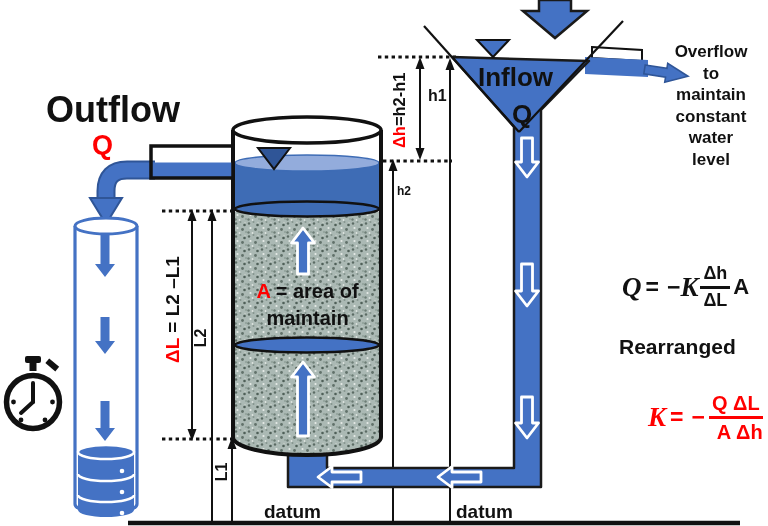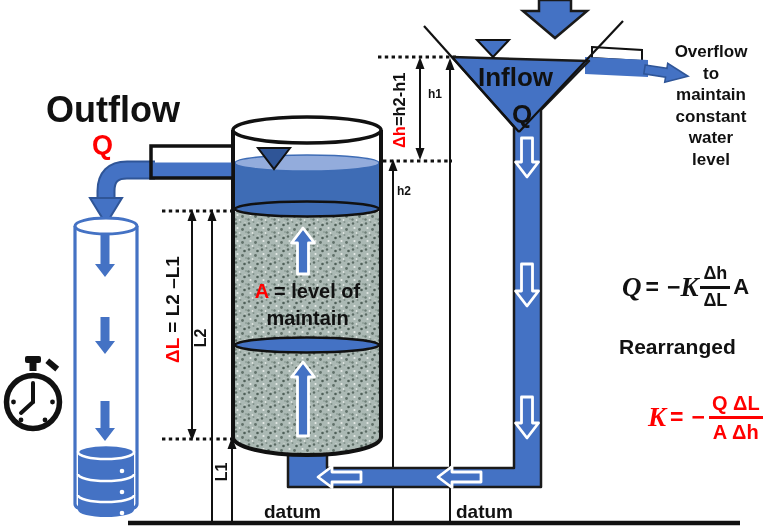--- a/index.html
+++ b/index.html
@@ -12,21 +12,21 @@
   .red{color:#FF0000;}
   .eq{position:absolute;display:flex;align-items:center;font-weight:700;color:#111;}
   .eq .mi{font-family:"Liberation Serif","DejaVu Serif",serif;font-style:italic;font-weight:700;font-size:27px;}
   .eq .op{font-size:23px;margin:0 4px;}
   .frac{display:flex;flex-direction:column;align-items:center;margin:0 2px;line-height:1.1;}
   .frac .num{border-bottom:3px solid currentColor;padding:0 3px 2px;}
   .frac .den{padding-top:2px;}
   .eq1 .frac{font-size:18px;}
   .eq2{color:#FF0000;}
   .eq2 .mi{color:#FF0000;}
-  .eq2 .frac{font-size:20px;}
+  .eq2 .frac{font-size:20px;align-items:flex-end;}
   .eq .tail{font-size:22px;margin-left:1px;}
   .note{position:absolute;text-align:center;font-weight:700;font-size:17px;line-height:21.5px;}
   .area{position:absolute;text-align:center;font-weight:700;font-size:20px;line-height:26.5px;}
 </style>
 </head>
 <body>
 
 <div class="page">
 
 <svg width="768" height="526" viewBox="0 0 768 526">
@@ -159,21 +159,21 @@
 <div class="note" style="left:652px;top:41px;width:118px;">
   <div>Overflow</div>
   <div>to</div>
   <div>maintain</div>
   <div>constant</div>
   <div>water</div>
   <div>level</div>
 </div>
 
 <div class="area" style="left:237px;top:278px;width:141px;">
-  <div><span class="red">A</span> <span>= level of</span></div>
+  <div><span class="red">A</span> <span>= area of</span></div>
   <div>maintain</div>
 </div>
 
 
 <div class="eq eq1" style="left:622px;top:261px;height:52px;">
   <span class="mi">Q</span>
   <span class="op">=</span>
   <span class="op" style="margin-right:0;">−</span>
   <span class="mi">K</span>
   <span class="frac">
@@ -191,21 +191,21 @@
   <span class="op" style="margin-right:2px;">−</span>
   <span class="frac">
     <span class="num">Q ΔL</span>
     <span class="den">A Δh</span>
   </span>
 </div>
 
 <div class="lbl" style="left:264px;top:502px;font-size:19px;">datum</div>
 <div class="lbl" style="left:456px;top:502px;font-size:19px;">datum</div>
 
-<div class="lbl" style="left:428px;top:88px;font-size:12px;">h1</div>
+<div class="lbl" style="left:428px;top:88px;font-size:16px;">h1</div>
 <div class="lbl" style="left:397px;top:185px;font-size:12px;">h2</div>
 
 <div class="rot" style="left:339px;top:102px;width:120px;font-size:16.5px;">
   <span class="red">Δh</span><span>=h2-h1</span>
 </div>
 
 <div class="rot" style="left:62px;top:300px;width:220px;font-size:19px;">
   <span class="red">ΔL</span> <span>= L2 –L1</span>
 </div>
 

